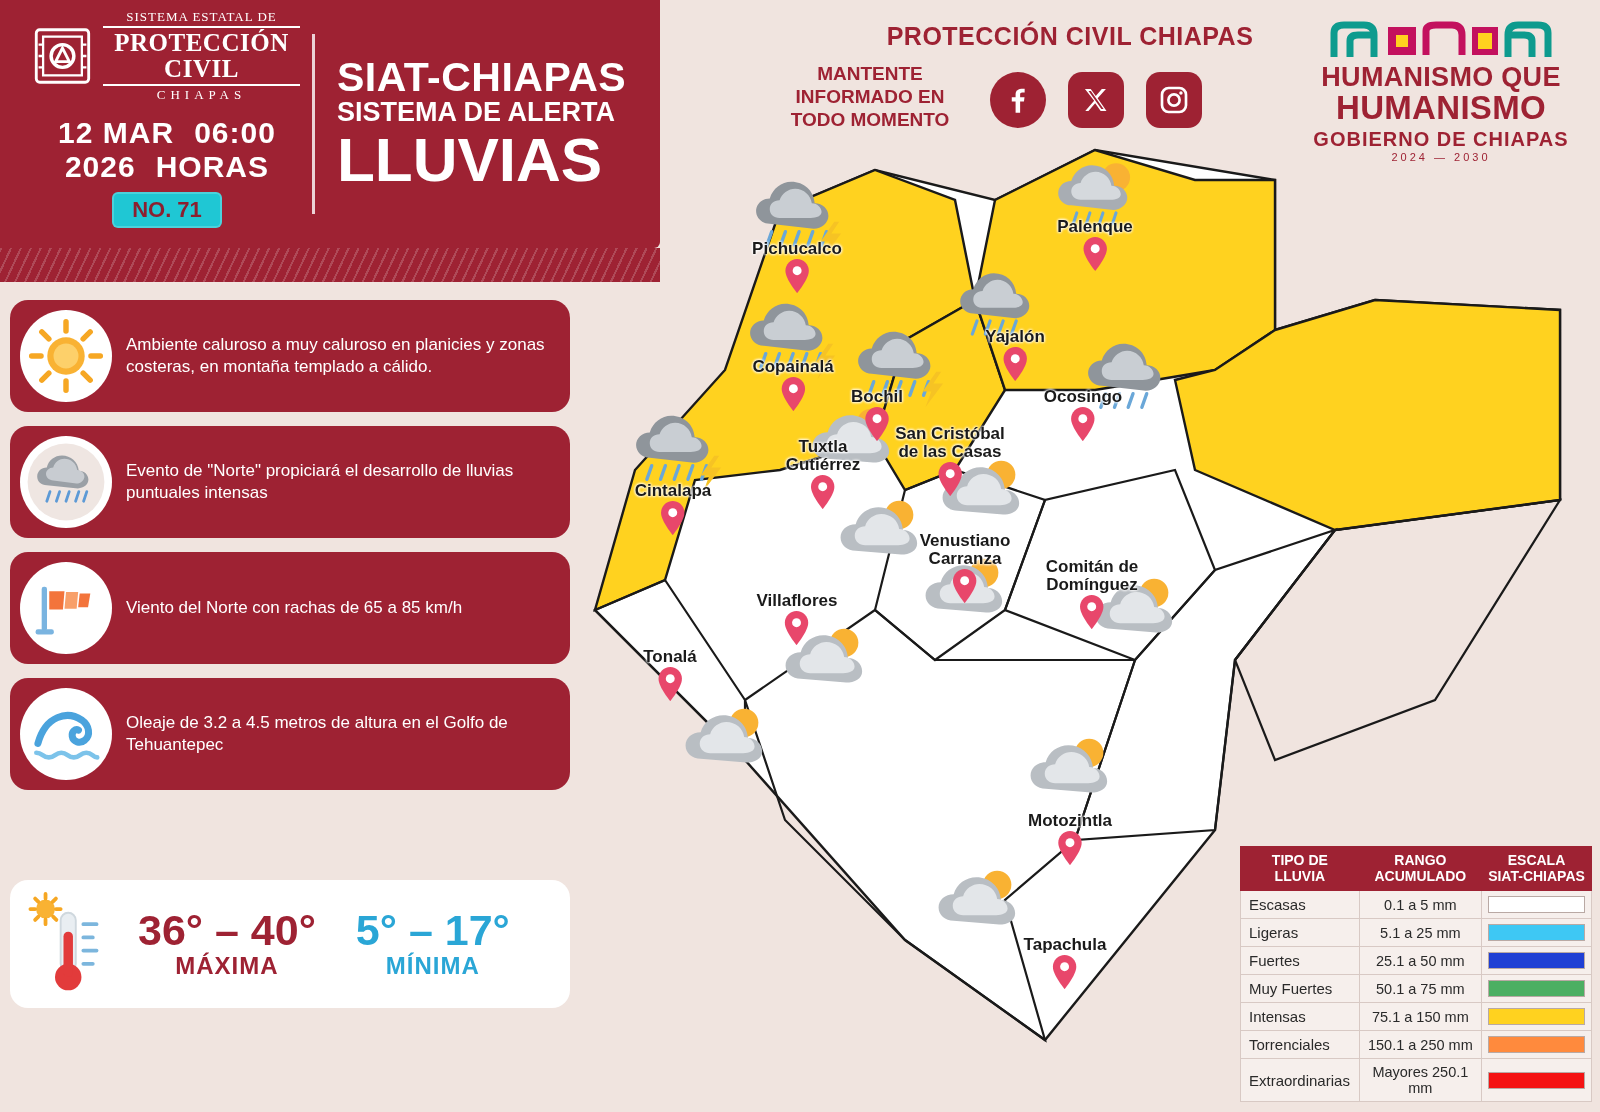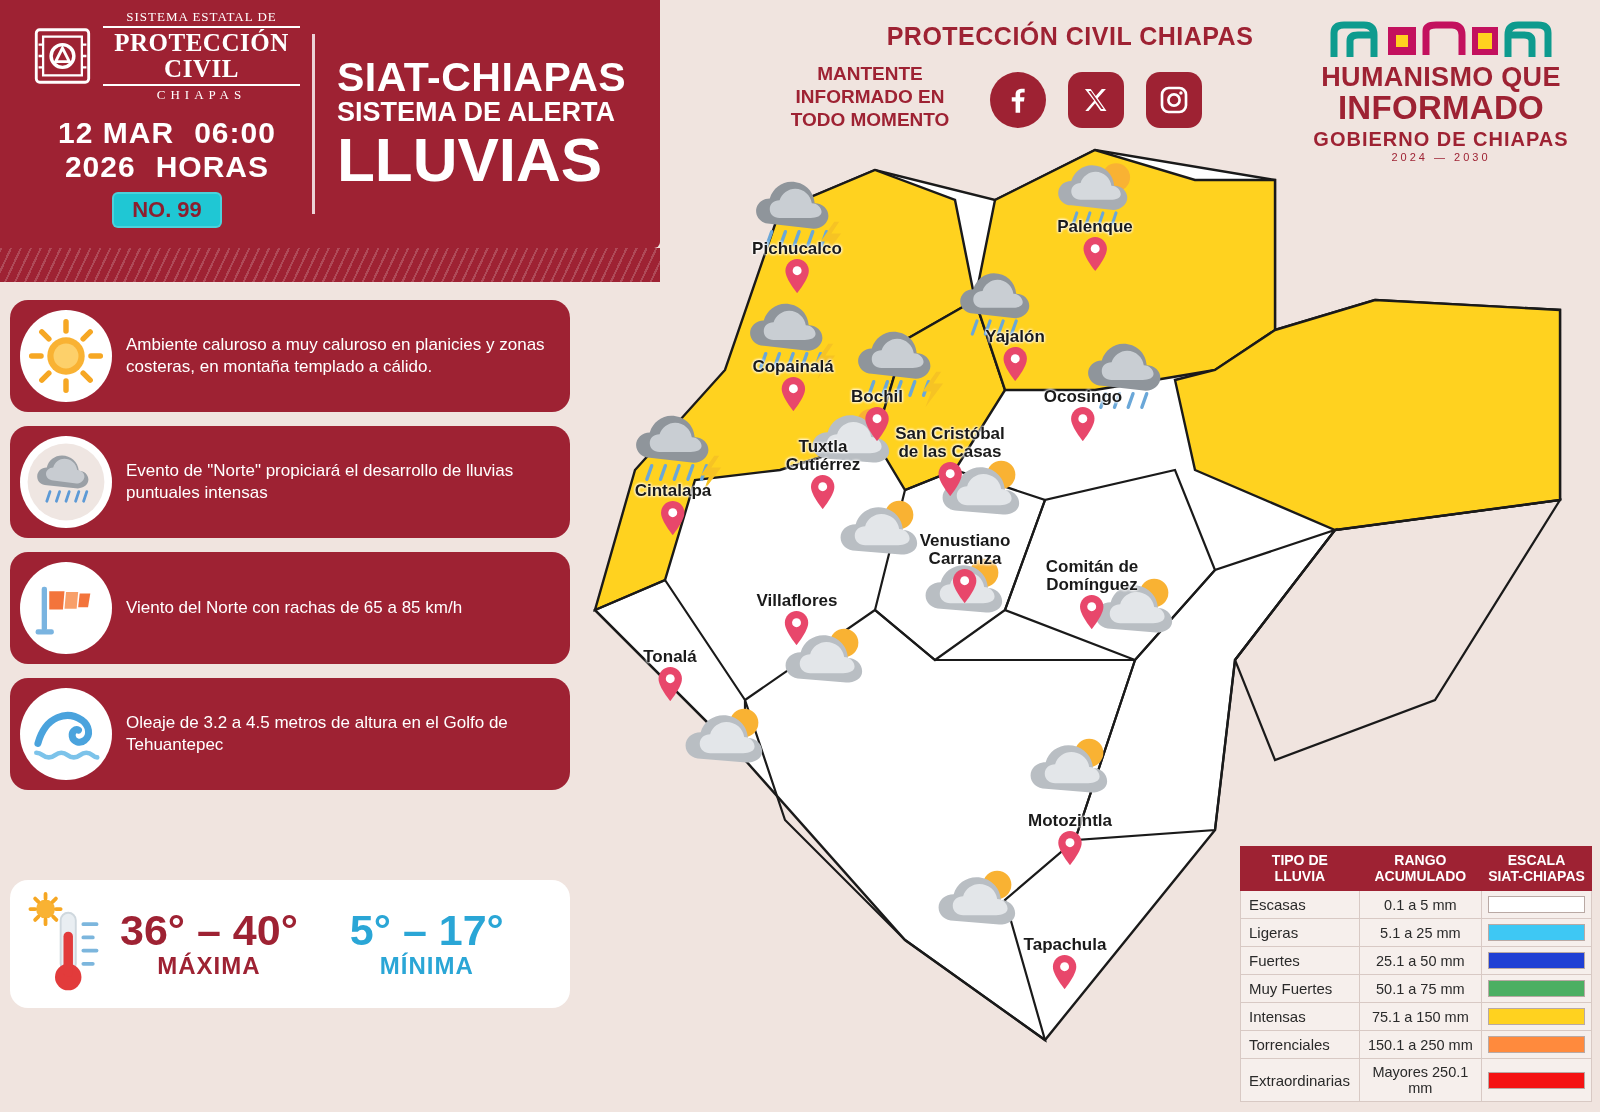--- a/index.html
+++ b/index.html
@@ -86,21 +86,21 @@
     width: 92px; height: 92px; min-width: 92px; border-radius: 50%;
     background: #fff; display: flex; align-items: center; justify-content: center;
   }
   .card-text { color: #fff; font-size: 17px; line-height: 1.32; }
 
   
   .temp-card {
     position: absolute; left: 10px; top: 880px; width: 560px; height: 128px;
     background: #fff; border-radius: 18px; display: flex; align-items: center; padding: 0 14px;
   }
-  .temp-vals { display: flex; align-items: center; gap: 52px; }
+  .temp-vals { display: flex; align-items: center; gap: 40px; margin-left: 18px; }
   .temp-col { text-align: center; }
   .temp-max { color: #9e2233; font-size: 43px; font-weight: bold; line-height: 1; }
   .temp-max-l { color: #9e2233; font-size: 24px; font-weight: bold; letter-spacing: 1px;}
   .temp-min { color: #2aa6d6; font-size: 43px; font-weight: bold; line-height: 1; }
   .temp-min-l { color: #2aa6d6; font-size: 24px; font-weight: bold; letter-spacing: 1px;}
 
   
   .map { position: absolute; left: 575px; top: 140px; width: 1010px; height: 930px; }
   .city { position: absolute; transform: translate(-50%, 0); text-align: center; }
   .city-label {
@@ -153,21 +153,21 @@
       </div>
       <div class="datetime">
         <div class="dt-row">
           <span class="dt-main">12 MAR</span>
           <span class="dt-main">06:00</span>
         </div>
         <div class="dt-row">
           <span class="dt-main">2026</span>
           <span class="dt-main">HORAS</span>
         </div>
-        <div class="badge-no">NO. 99</div>
+        <div class="badge-no">NO. 71</div>
       </div>
     </div>
 
     <div class="vline"></div>
 
     <div class="title-block">
       <div class="t1">SIAT-CHIAPAS</div>
       <div class="t2">SISTEMA DE ALERTA</div>
       <div class="t3">LLUVIAS</div>
     </div>
@@ -209,21 +209,21 @@
         <rect x="62" y="10" width="28" height="28" fill="#c3115e"></rect>
         <rect x="70" y="18" width="12" height="12" fill="#ffd21f"></rect>
         <path d="M100 38 V14 Q100 8 110 8 H126 Q136 8 136 18 V38" fill="none" stroke="#c3115e" stroke-width="7"></path>
         <rect x="146" y="10" width="26" height="28" fill="#c3115e"></rect>
         <rect x="152" y="16" width="14" height="16" fill="#ffd21f"></rect>
         <path d="M222 40 L222 16 Q222 8 212 8 L192 8 Q182 8 182 18 L182 40" fill="none" stroke="#0e9b8e" stroke-width="7"></path>
         <path d="M206 40 L206 24 Q206 18 198 18 L184 18" fill="none" stroke="#0e9b8e" stroke-width="7"></path>
       </svg>
     </div>
     <div class="hum-t1">HUMANISMO QUE</div>
-    <div class="hum-t2">INFORMADO</div>
+    <div class="hum-t2">HUMANISMO</div>
     <div class="hum-t3">GOBIERNO DE CHIAPAS</div>
     <div class="hum-t4">2024 — 2030</div>
   </div>
 
   <div class="cards">
 
     <div class="card">
       <div class="card-ico">
         <svg width="78" height="78" viewBox="0 0 100 100">
           <g stroke="#f6a723" stroke-width="7" stroke-linecap="round">

